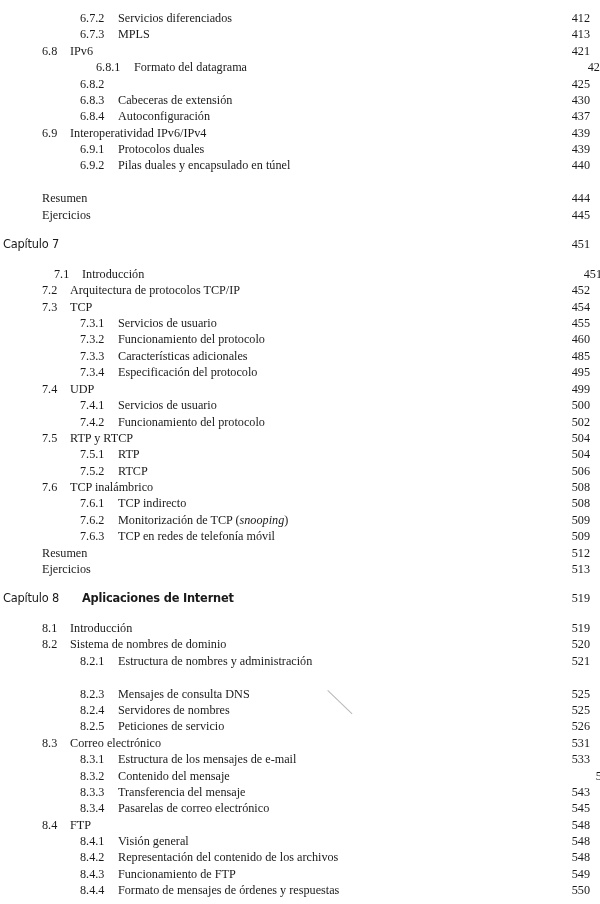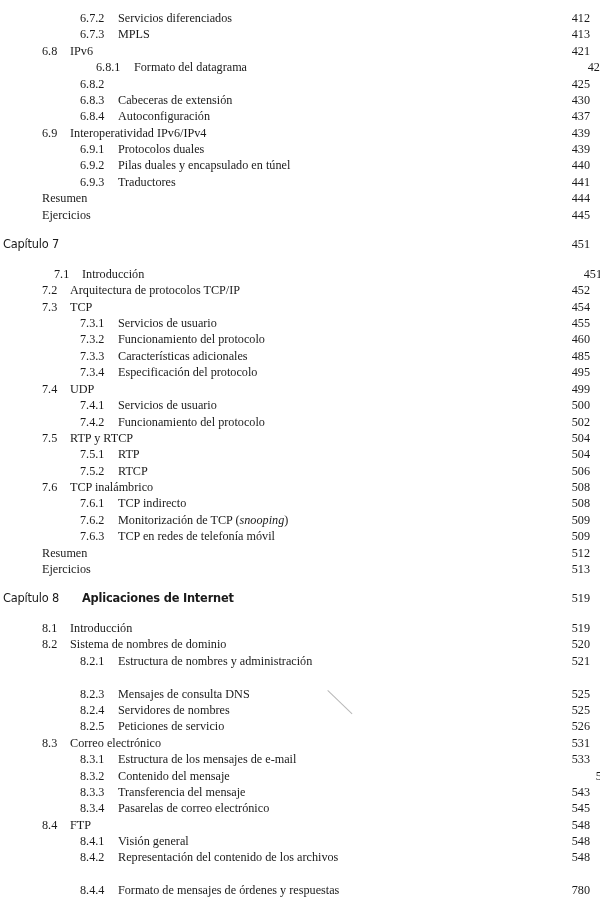--- a/index.html
+++ b/index.html
@@ -66,25 +66,20 @@
     <div class="row" style="top: 141px;">
       <span class="num" style="left:80px">6.9.1</span>
       <span class="title" style="left:118px"><span>Protocolos duales</span></span>
       <span class="page-num">439</span>
     </div>
     <div class="row" style="top: 157px;">
       <span class="num" style="left:80px">6.9.2</span>
       <span class="title" style="left:118px"><span>Pilas duales y encapsulado en túnel</span></span>
       <span class="page-num">440</span>
     </div>
-    <div class="row" style="top: 174px;">
-      <span class="num" style="left:80px">6.9.3</span>
-      <span class="title" style="left:118px"><span>Traductores</span></span>
-      <span class="page-num">441</span>
-    </div>
     <div class="row" style="top: 190px;">
       <span class="title" style="left:42px"><span>Resumen</span></span>
       <span class="page-num">444</span>
     </div>
     <div class="row" style="top: 207px;">
       <span class="title" style="left:42px"><span>Ejercicios</span></span>
       <span class="page-num">445</span>
     </div>
     <div class="chap" style="top: 235px;">
       <span class="chap-label">Capítulo 7</span>
@@ -251,19 +246,24 @@
     <div class="row" style="top: 833px;">
       <span class="num" style="left:80px">8.4.1</span>
       <span class="title" style="left:118px"><span>Visión general</span></span>
       <span class="page-num">548</span>
     </div>
     <div class="row" style="top: 849px;">
       <span class="num" style="left:80px">8.4.2</span>
       <span class="title" style="left:118px"><span>Representación del contenido de los archivos</span></span>
       <span class="page-num">548</span>
     </div>
+    <div class="row" style="top: 866px;">
+      <span class="num" style="left:80px">8.4.3</span>
+      <span class="title" style="left:118px"><span>Funcionamiento de FTP</span></span>
+      <span class="page-num">549</span>
+    </div>
     <div class="row" style="top: 882px;">
       <span class="num" style="left:80px">8.4.4</span>
       <span class="title" style="left:118px"><span>Formato de mensajes de órdenes y respuestas</span></span>
-      <span class="page-num">780</span>
+      <span class="page-num">550</span>
     </div>
   </div>
 <div class="pencil"></div>
 
 </body></html>

